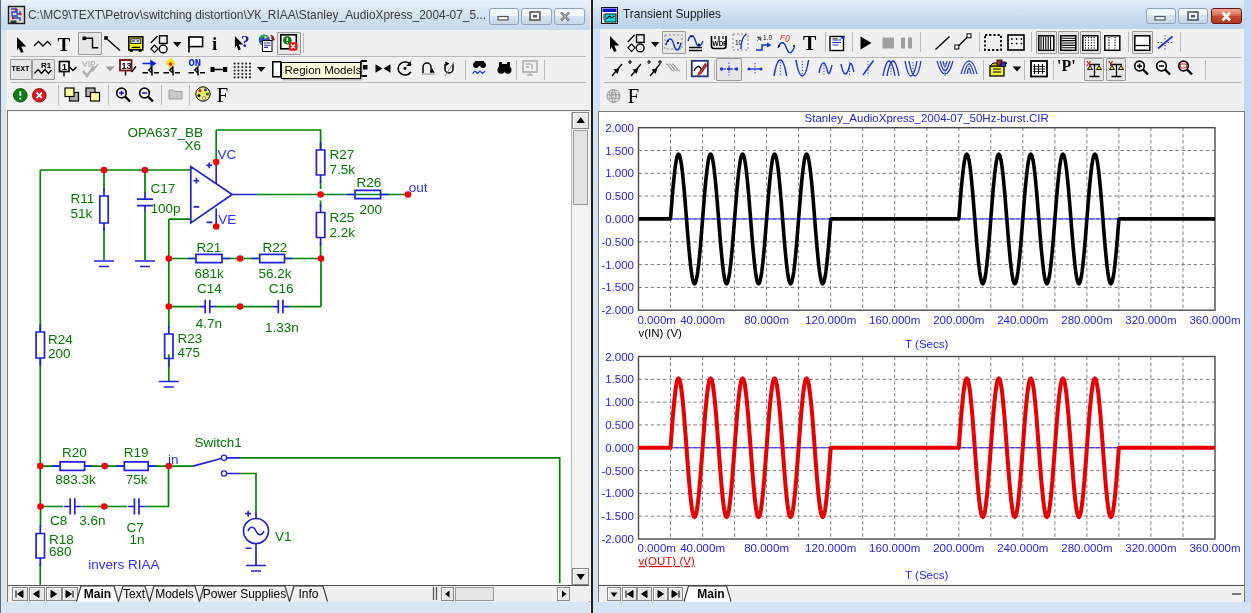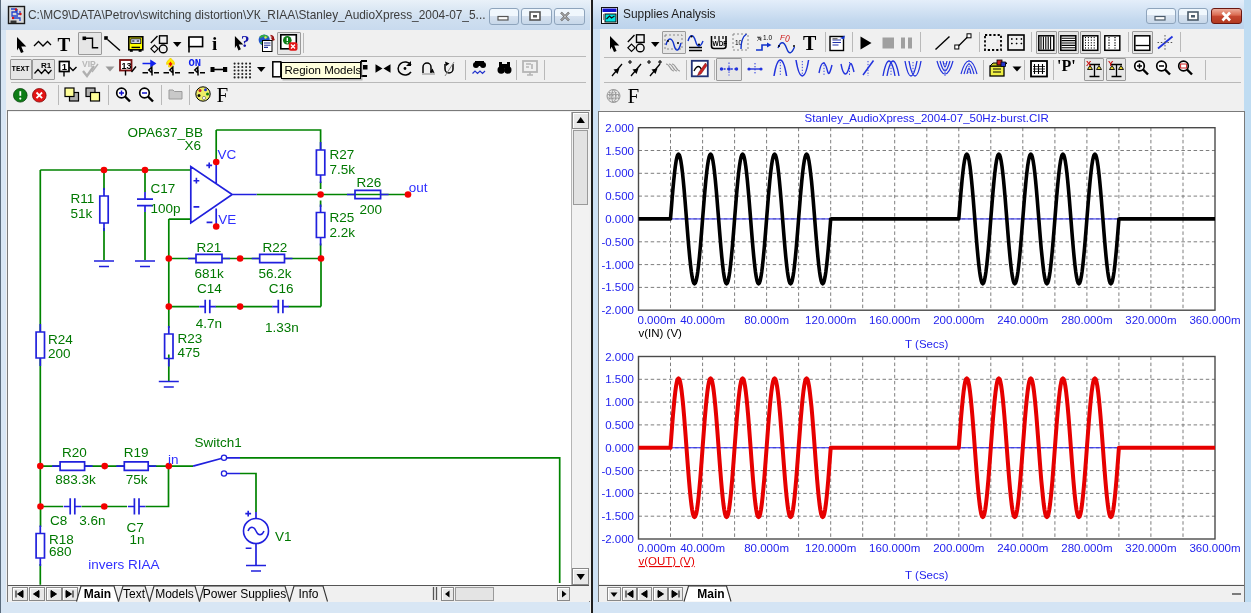--- a/index.html
+++ b/index.html
@@ -16,21 +16,21 @@
 <div class="abs" style="left:1px;top:30px;width:5px;height:583px;background:#d8e6f4"></div>
 <div class="abs" style="left:1px;top:602px;width:591px;height:11px;background:#d8e6f4"></div>
 <svg class="abs" style="left:8px;top:6px" width="17" height="18" viewBox="0 0 17 18">
       <rect x="0.5" y="0.5" width="16" height="17" fill="#d9d9d9" stroke="#1a1a1a" stroke-width="1.4"></rect>
       <path d="M3 3h5v3h-4v4h6M9 3v5h4M4 12h8v3M12 5v3" stroke="#2244cc" stroke-width="1.3" fill="none"></path>
       <circle cx="8" cy="3.5" r="1.2" fill="#dd1111"></circle>
       <circle cx="12.5" cy="8" r="1.2" fill="#dd1111"></circle>
       <circle cx="5" cy="12" r="1.2" fill="#dd1111"></circle>
       <rect x="2.5" y="14.5" width="6" height="2.5" fill="#333"></rect>
     </svg>
-<div class="ttext" style="left:28px;top:8px;width:458px;overflow:hidden">C:\MC9\DATA\Petrov\switching distortion\УК_RIAA\Stanley_AudioXpress_2004-07_5...</div>
+<div class="ttext" style="left:28px;top:8px;width:458px;overflow:hidden">C:\MC9\TEXT\Petrov\switching distortion\УК_RIAA\Stanley_AudioXpress_2004-07_5...</div>
 <div class="cap" style="left:488.5px;top:7.5px;width:30px;height:17px"></div>
 <div class="cap" style="left:521px;top:7.5px;width:31px;height:17px"></div>
 <div class="cap" style="left:554px;top:7.5px;width:31px;height:17px"></div>
 <svg class="abs" style="left:488px;top:7px" width="100" height="18" viewBox="0 0 100 18">
       <rect x="10" y="9.5" width="10" height="3.5" fill="#fdfdfd" stroke="#555" stroke-width="1.2"></rect>
       <rect x="42" y="5" width="10" height="8" fill="#fdfdfd" stroke="#555" stroke-width="1.6"></rect>
       <rect x="45" y="8" width="4" height="2.5" fill="#555"></rect>
       <path d="M73 5.5L81 13.5M81 5.5L73 13.5" stroke="#555" stroke-width="2.3"></path>
       <path d="M73 5.5L81 13.5M81 5.5L73 13.5" stroke="#fff" stroke-width="0.8"></path>
     </svg>
@@ -384,21 +384,21 @@
 <div class="abs" style="left:3px;top:28.5px;width:7px;height:584.5px;background:#cfe2f4"></div>
 <div class="abs" style="left:654px;top:0px;width:7px;height:613px;background:#bfdcf2"></div>
 <div class="abs" style="left:3px;top:602px;width:658px;height:11px;background:#d4e4f4"></div>
 <svg class="abs" style="left:11px;top:7px" width="17" height="17" viewBox="0 0 17 17">
       <rect x="0.5" y="0.5" width="16" height="16" fill="#fff" stroke="#111"></rect>
       <rect x="1.5" y="1.5" width="14" height="3.5" fill="#1111cc"></rect>
       <rect x="4" y="7" width="11" height="8" fill="#00e0e0" stroke="#111"></rect>
       <path d="M5.5 12l3-3 2 2 3-2" stroke="#111" fill="none" stroke-width="1.2"></path>
       <path d="M2.5 7.5v1M2.5 9.5v1M2.5 11.5v1" stroke="#111" stroke-width="1"></path>
     </svg>
-<div class="ttext" style="left:33px;top:7px;color:#1c1c1c">Supplies Analysis</div>
+<div class="ttext" style="left:33px;top:7px;color:#1c1c1c">Transient Supplies</div>
 <div class="cap" style="left:556px;top:7.5px;width:29.5px;height:16.5px"></div>
 <div class="cap" style="left:588.4px;top:7.5px;width:30px;height:16.5px"></div>
 <div class="abs" style="left:621.2px;top:7.5px;width:30.5px;height:16.5px;border:1px solid #6b1711;border-radius:3px;background:linear-gradient(#edac9b,#da6a50 45%,#c64731 50%,#b23a20)"></div>
 <svg class="abs" style="left:556px;top:7px" width="100" height="18" viewBox="0 0 100 18">
       <rect x="9" y="9.5" width="10" height="3.5" fill="#fdfdfd" stroke="#4a5a6a" stroke-width="1.2"></rect>
       <rect x="42" y="5" width="10" height="8" fill="#fdfdfd" stroke="#4a5a6a" stroke-width="1.6"></rect>
       <rect x="45" y="8" width="4" height="2.5" fill="#4a5a6a"></rect>
       <path d="M76.5 5.5l7.5 8M84 5.5l-7.5 8" stroke="#fff" stroke-width="2.6"></path>
     </svg>
 </div>

